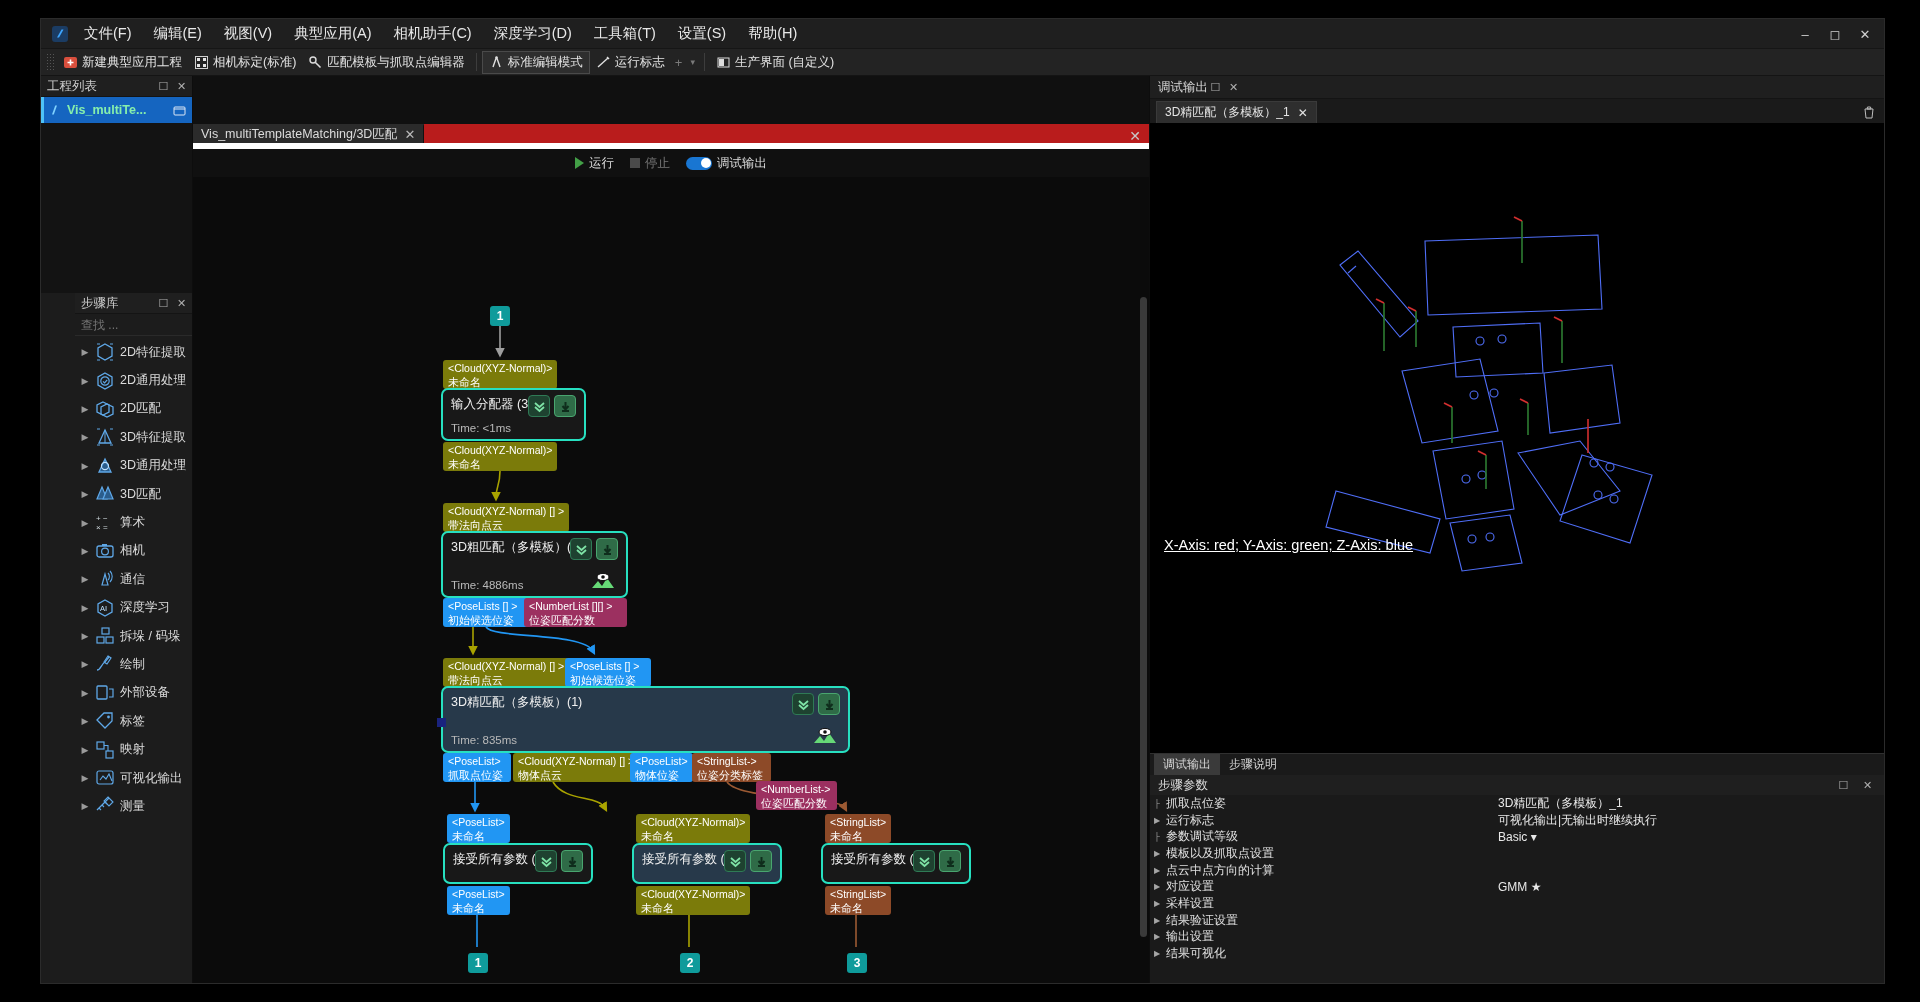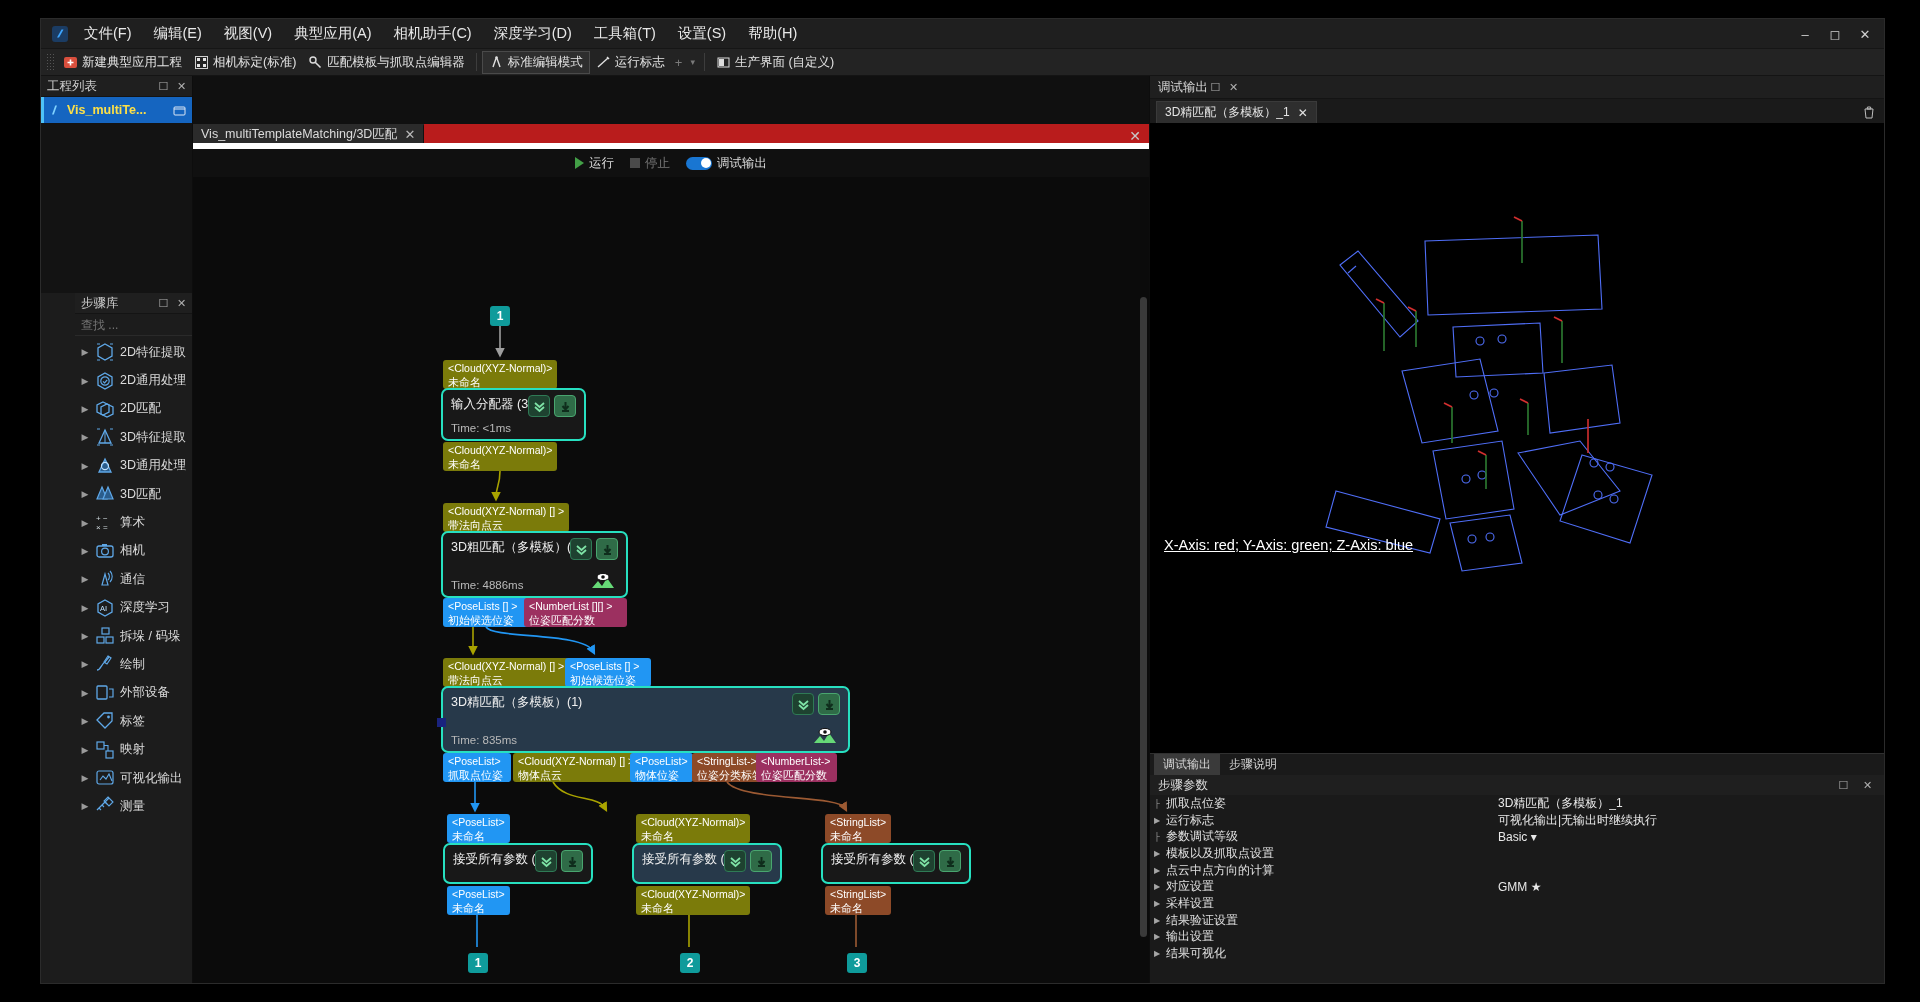--- a/index.html
+++ b/index.html
@@ -72,21 +72,21 @@
   .panel-head {
     height: 21px; background:#1f1f1f; display:flex; align-items:center;
     padding-left:6px; color:#cfcfcf; font-size:12.5px; border-bottom:1px solid #141414;
   }
   .panel-head .ph-title { flex:1; }
   .ph-btn { width:15px; height:15px; display:flex; align-items:center; justify-content:center; color:#b0b0b0; font-size:11px; margin-right:3px;}
 
   .proj-list { height: 196px; background:#131313; position:relative; overflow:hidden;}
   .proj-item {
     height: 26px; display:flex; align-items:center; gap:6px;
-    padding: 0 6px; font-size:12.5px; color:#fde047; font-weight:bold;
+    padding: 0 6px; font-size:12.5px; color:#86efac; font-weight:bold;
   }
   .proj-item.sel { background:#1565c0; box-shadow: inset 3px 0 0 #4fc3f7;}
   .proj-ico { width:14px;height:14px;}
   .proj-right { margin-left:auto; display:flex; gap:3px; }
 
   .steplib { flex:1; display:flex; flex-direction:column; background:#1c1c1c; min-height:0;padding-left:34px;}
   .search-row {
     height:22px; display:flex; align-items:center; gap:4px;
     background:#1c1c1c; border-bottom:1px solid #2a2a2a; padding-left:6px;
   }
@@ -625,21 +625,21 @@
               <div class="t2">物体点云</div>
             </div>
             <div class="port" style="left: 437px; top: 576px; min-width: 60px; height: 29px; background: rgb(33, 150, 243);">
               <div class="t1">&lt;PoseList&gt;</div>
               <div class="t2">物体位姿</div>
             </div>
             <div class="port" style="left: 499px; top: 576px; min-width: 79px; height: 29px; background: rgb(141, 74, 40);">
               <div class="t1">&lt;StringList-&gt;</div>
               <div class="t2">位姿分类标签</div>
             </div>
-            <div class="port" style="left: 563px; top: 576px; min-width: 81px; height: 29px; background: rgb(156, 48, 96);">
+            <div class="port" style="left: 563px; top: 604px; min-width: 81px; height: 29px; background: rgb(156, 48, 96);">
               <div class="t1">&lt;NumberList-&gt;</div>
               <div class="t2">位姿匹配分数</div>
             </div>
             <div class="port" style="left: 254px; top: 637px; min-width: 62px; height: 29px; background: rgb(33, 150, 243);">
               <div class="t1">&lt;PoseList&gt;</div>
               <div class="t2">未命名</div>
             </div>
             <div class="port" style="left: 443px; top: 637px; min-width: 107px; height: 29px; background: rgb(123, 123, 10);">
               <div class="t1">&lt;Cloud(XYZ-Normal)&gt;</div>
               <div class="t2">未命名</div>

